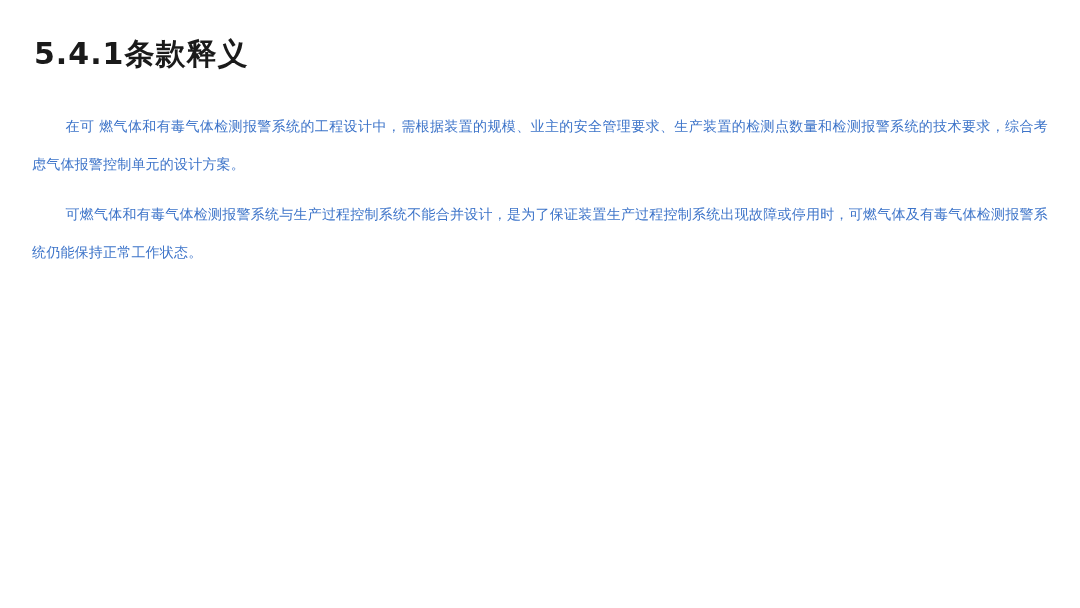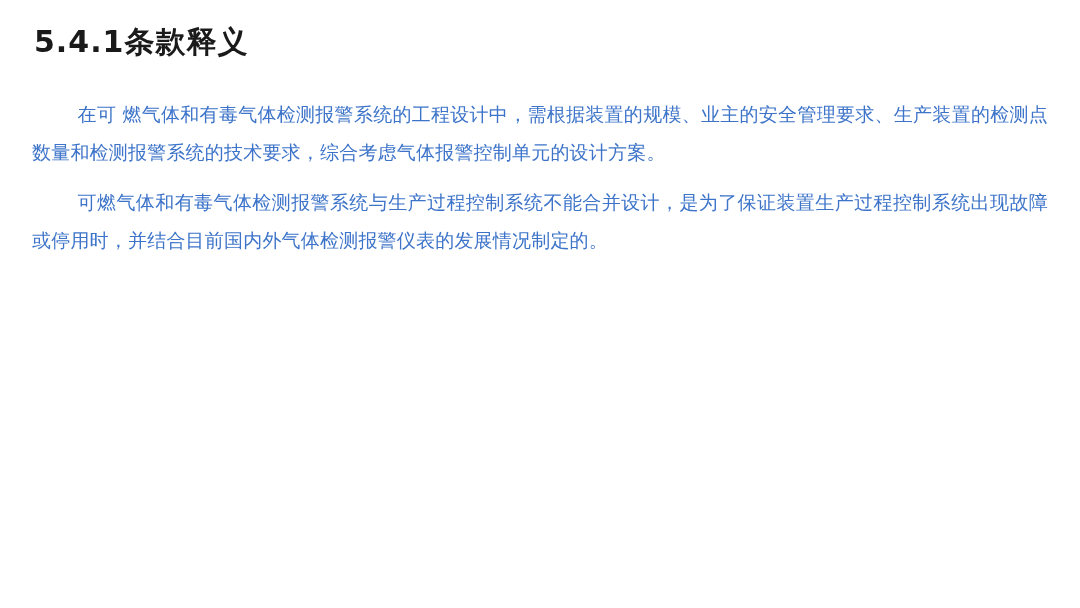--- a/index.html
+++ b/index.html
@@ -11,39 +11,39 @@
     height: 608px;
     background: #ffffff;
     font-family: "Liberation Serif", serif;
     overflow: hidden;
   }
   .page {
     position: relative;
     width: 1080px;
     height: 608px;
     box-sizing: border-box;
-    padding: 22px 32px 0 32px;
+    padding: 34px 32px 0 32px;
   }
   .page-title {
     font-family: "DejaVu Sans", sans-serif;
     font-weight: bold;
     font-size: 30px;
     letter-spacing: 1px;
     color: #1a1a1a;
     margin: 0 0 0 2px;
     line-height: 1.3;
     white-space: nowrap;
   }
   .body-block {
     margin-top: 34px;
     color: #3b6fc4;
   }
   .para {
     font-family: "DejaVu Sans", sans-serif;
-    font-size: 19px;
+    font-size: 14px;
     line-height: 38px;
     color: #3d74c9;
     margin: 0 0 6px 0;
     text-align: justify;
     text-justify: inter-ideograph;
     letter-spacing: 0.2px;
   }
   .para.indent1 { text-indent: 2.4em; }
   .para.indent2 { text-indent: 3.0em; }
   .para .std {
@@ -59,18 +59,18 @@
 <body>
 
 <div class="page">
 
   <h1 class="page-title">5.4.1条款释义</h1>
 
   <div class="body-block">
 
     <p class="para indent1 p1">在可 燃气体和有毒气体检测报警系统的工程设计中，需根据装置的规模、业主的安全管理要求、生产装置的检测点数量和检测报警系统的技术要求，综合考虑气体报警控制单元的设计方案。</p>
 
-    <p class="para indent1 p2">可燃气体和有毒气体检测报警系统与生产过程控制系统不能合并设计，是为了保证装置生产过程控制系统出现故障或停用时，并结合目前国内外气体检测报警仪表的发展情况制定的。</p>
+    <p class="para indent1 p2">可燃气体和有毒气体检测报警系统与生产过程控制系统不能合并设计，是为了保证装置生产过程控制系统出现故障或停用时，可燃气体及有毒气体检测报警系统仍能保持正常工作状态。</p>
 
 
   </div>
 
 </div>
 
 </body></html>

